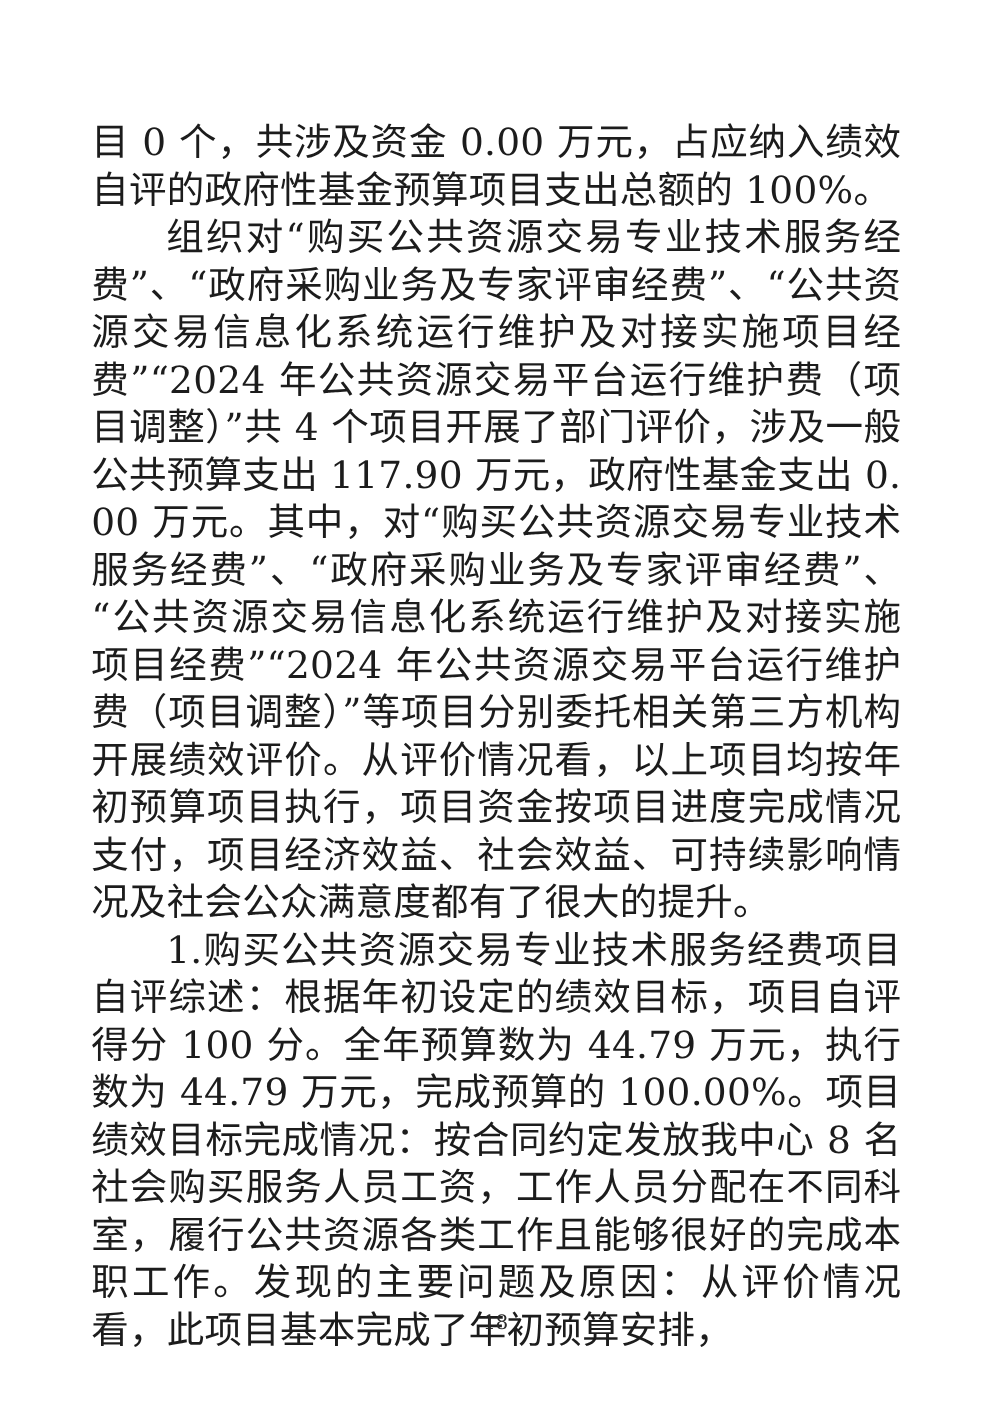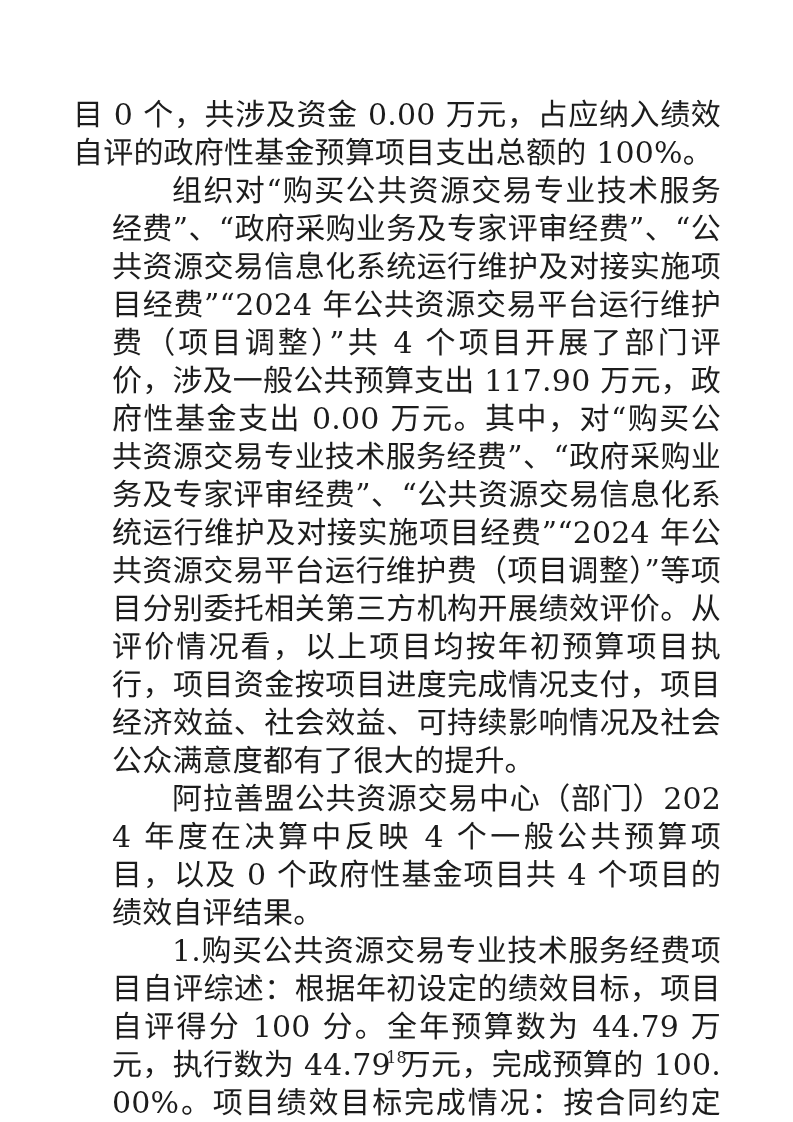--- a/index.html
+++ b/index.html
@@ -47,21 +47,20 @@
   }
 
   
   .para.cont {
     text-indent: 0;
   }
 
   
   .para.indent {
     text-indent: 2em;
-    margin-left: 39px;
   }
 
   
   .para.heading {
     text-indent: 2em;
     font-weight: 700;
     letter-spacing: 0.6px;
   }
 
   
@@ -82,21 +81,20 @@
 
 <div id="page">
 
   <div id="text-body">
 
     <p class="para cont">目 0 个，共涉及资金 0.00 万元，占应纳入绩效自评的政府性基金预算项目支出总额的 100%。</p>
 
     <p class="para indent">组织对“购买公共资源交易专业技术服务经费”、“政府采购业务及专家评审经费”、“公共资源交易信息化系统运行维护及对接实施项目经费”“2024 年公共资源交易平台运行维护费（项目调整）”共 4 个项目开展了部门评价，涉及一般公共预算支出 117.90 万元，政府性基金支出 0.00 万元。其中，对“购买公共资源交易专业技术服务经费”、“政府采购业务及专家评审经费”、“公共资源交易信息化系统运行维护及对接实施项目经费”“2024 年公共资源交易平台运行维护费（项目调整）”等项目分别委托相关第三方机构开展绩效评价。从评价情况看，以上项目均按年初预算项目执行，项目资金按项目进度完成情况支付，项目经济效益、社会效益、可持续影响情况及社会公众满意度都有了很大的提升。</p>
 
 
-    <p class="para indent">阿拉善盟公共资源交易中心（部门）2024 年度在决算中反映 4 个一般公共预算项目，以及 0 个政府性基金项目共 4 个项目的绩效自评结果。</p>
 
     <p class="para indent">1.购买公共资源交易专业技术服务经费项目自评综述：根据年初设定的绩效目标，项目自评得分 100 分。全年预算数为 44.79 万元，执行数为 44.79 万元，完成预算的 100.00%。项目绩效目标完成情况：按合同约定发放我中心 8 名社会购买服务人员工资，工作人员分配在不同科室，履行公共资源各类工作且能够很好的完成本职工作。发现的主要问题及原因：从评价情况看，此项目基本完成了年初预算安排，</p>
 
   </div>
 
   <div id="page-number">18</div>
 
 </div>
 
 </body></html>

